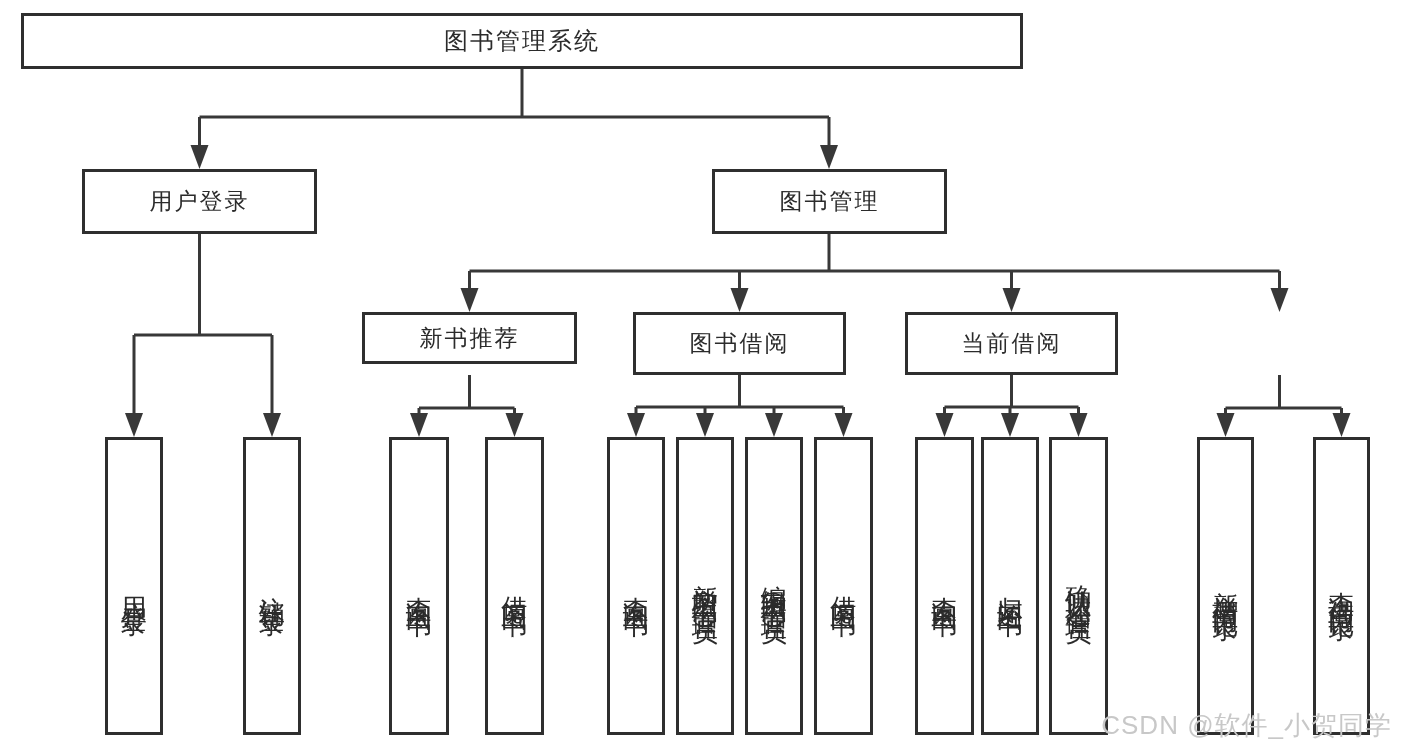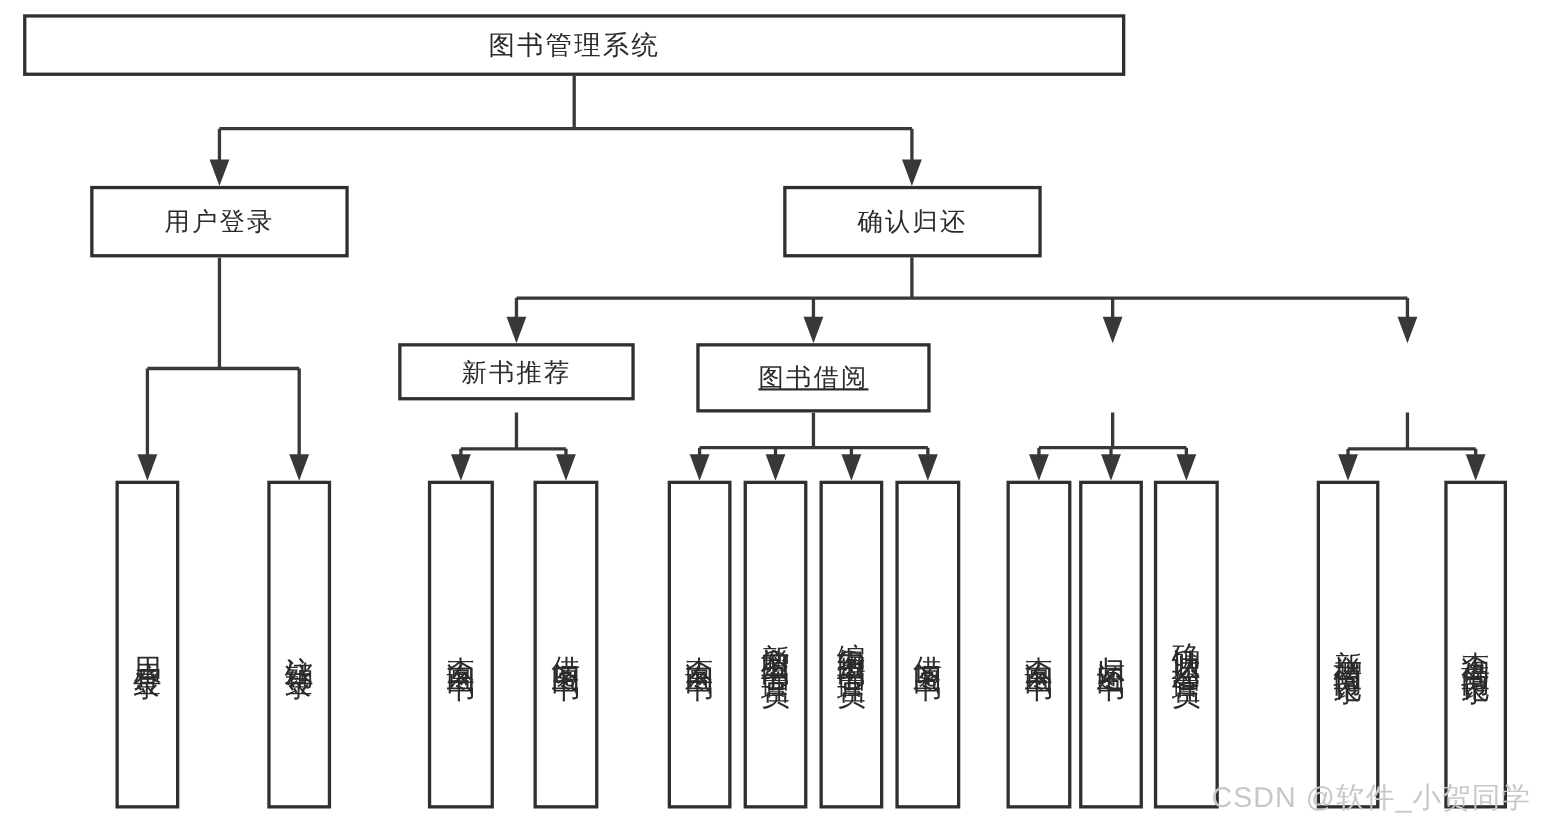--- a/index.html
+++ b/index.html
@@ -106,24 +106,25 @@
       <polygon points="1001,413 1019,413 1010,437"></polygon>
       <polygon points="1069.5,413 1087.5,413 1078.5,437"></polygon>
       <polygon points="1216.5,413 1234.5,413 1225.5,437"></polygon>
       <polygon points="1332.5,413 1350.5,413 1341.5,437"></polygon>
     </g>
   </svg>
 
   <div class="node root" style="left:21px; top:13px; width:1002px; height:56px;">图书管理系统</div>
 
   <div class="node" style="left:82px; top:169px; width:235px; height:65px;">用户登录</div>
-  <div class="node" style="left:712px; top:169px; width:235px; height:65px;">确认归还</div>
+  <div class="node" style="left:712px; top:169px; width:235px; height:65px;">图书管理</div>
 
   <div class="node" style="left:362px; top:312px; width:215px; height:52px;">新书推荐</div>
-  <div class="node" style="left:633px; top:312px; width:213px; height:63px;text-decoration:underline;">图书借阅</div>
+  <div class="node" style="left:633px; top:312px; width:213px; height:63px;">图书借阅</div>
+  <div class="node" style="left:905px; top:312px; width:213px; height:63px;">当前借阅</div>
 
   <div class="leaf" style="left:105px; width:58px;">
     <span class="vtext">用户登录</span>
   </div>
   <div class="leaf" style="left:243px; width:58px;">
     <span class="vtext">注销登录</span>
   </div>
 
   <div class="leaf" style="left:389px; width:60px;">
     <span class="vtext">查询图书</span>

